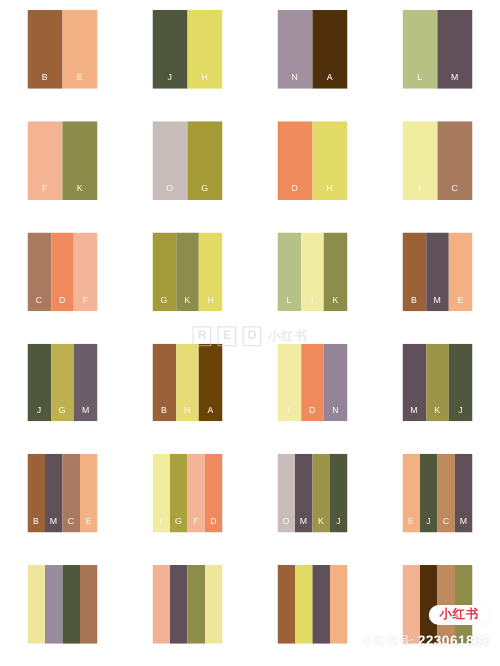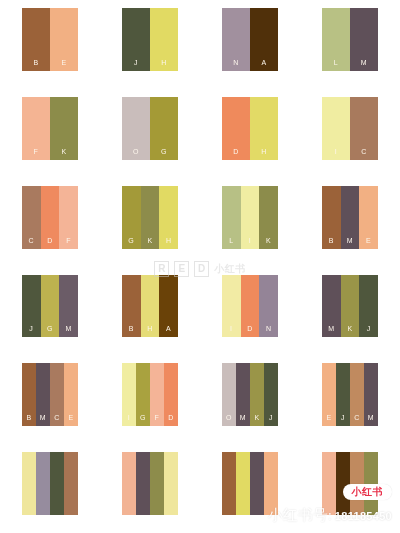--- a/index.html
+++ b/index.html
@@ -127,21 +127,21 @@
     position: absolute;
     right: 8px;
     top: 506px;
     display: flex;
     align-items: baseline;
     gap: 3px;
     color: #ffffff;
     text-shadow: 0 0 2px rgba(0,0,0,0.18);
   }
   #account-label {
-    font-size: 15px;
+    font-size: 10px;
     opacity: 0.92;
     font-family: Liberation Serif, serif;
   }
   #account-number {
     font-size: 11px;
     font-weight: bold;
     letter-spacing: 0.3px;
     font-family: "Liberation Sans", sans-serif;
   }
 </style>
@@ -471,14 +471,14 @@
     <span id="center-watermark-cn">小红书</span>
   </div>
 </div>
 
 <div id="logo-badge">
   <span id="logo-badge-text">小红书</span>
 </div>
 
 <div id="account-watermark">
   <span id="account-label">小红书号:</span>
-  <span id="account-number">181185450</span>
+  <span id="account-number">223061832</span>
 </div>
 
 </body></html>

